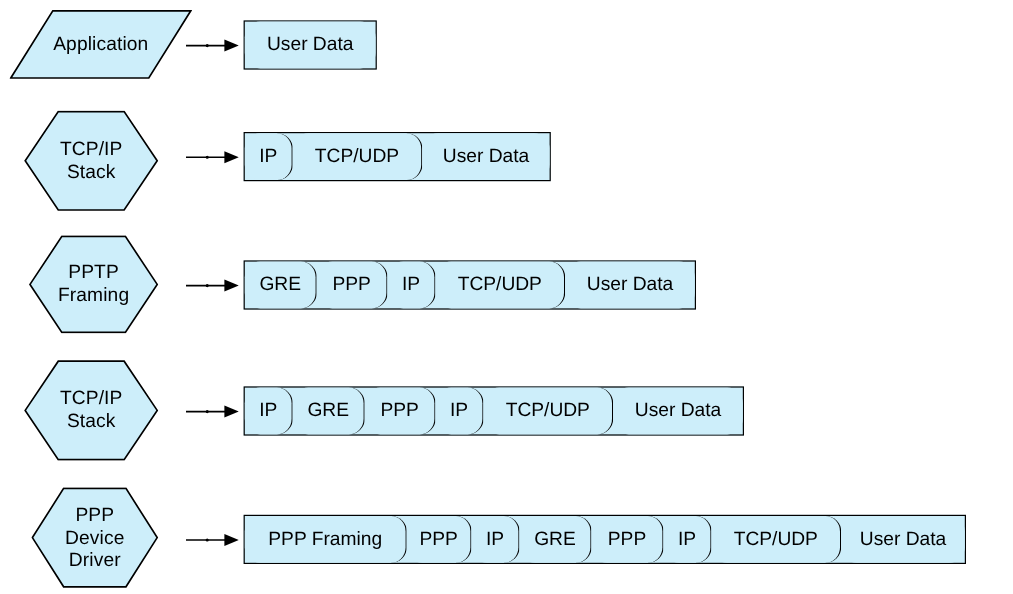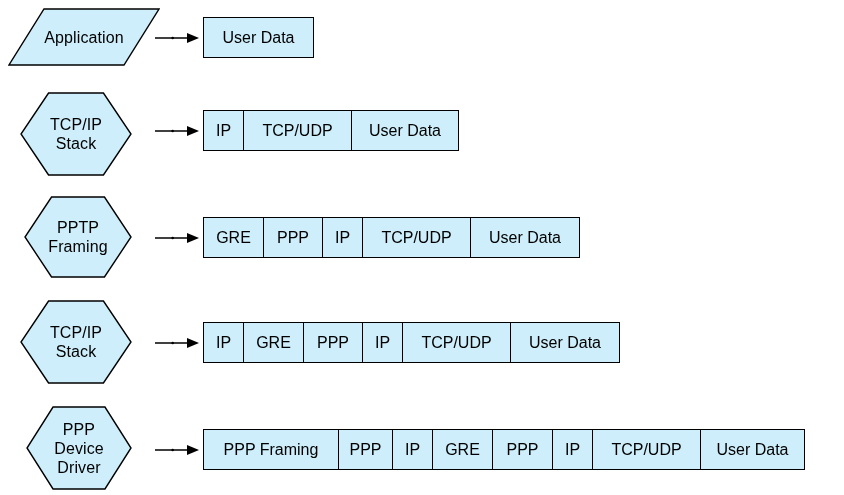--- a/index.html
+++ b/index.html
@@ -66,20 +66,21 @@
   .field {
     display: flex;
     align-items: center;
     justify-content: center;
     box-sizing: border-box;
     border-right: 1px solid #000000;
     font-size: 16px;
     line-height: 18px;
     background: #cdeefa;
     white-space: nowrap;
+    border-radius: 13px;
   }
   .field:last-child {
     border-right: none;
   }
 </style>
 </head>
 <body>
 
 <div id="diagram">
     <div class="stage" style="left: 8px; top: 8px; width: 152px; height: 58px;">

